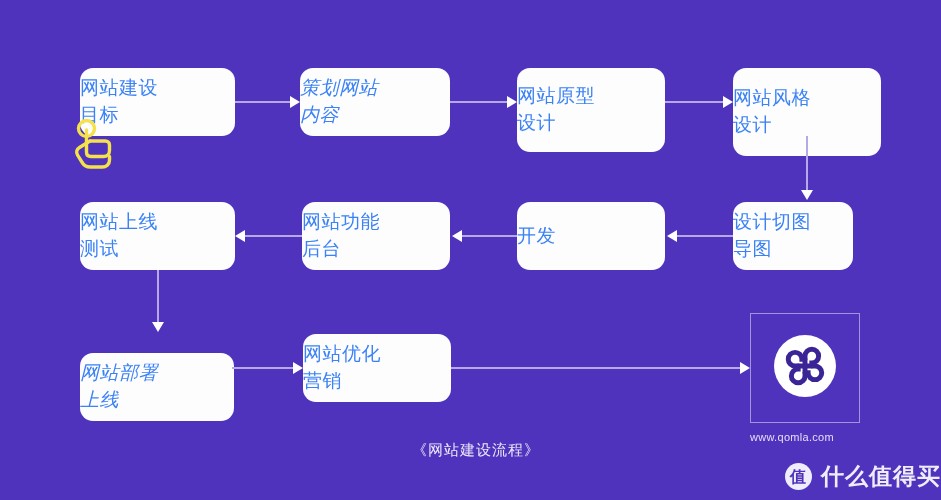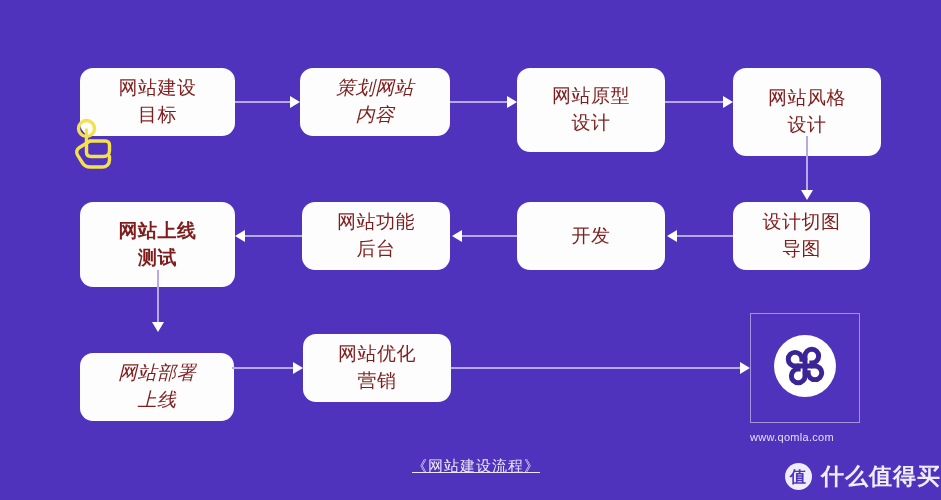--- a/index.html
+++ b/index.html
@@ -19,23 +19,23 @@
     background: #4f33bd;
   }
 
   
   .node {
     position: absolute;
     background: #fdfdfd;
     border-radius: 13px;
     display: flex;
     flex-direction: column;
-    align-items: center;
+    align-items: flex-start;
     justify-content: center;
-    color: #7f1d1d;
+    color: #3b82f6;
     font-size: 19px;
     line-height: 1.42;
     letter-spacing: 0.5px;
     font-weight: 500;
     box-sizing: border-box;
     text-align: center;
   }
   .node .ln { display: block; white-space: nowrap; }
 
   
@@ -156,21 +156,21 @@
   <div class="arrow-r" style="left:723px; top:96px;"></div>
 
   <div class="node" style="left:733px; top:68px; width:148px; height:88px;">
     <span class="ln">网站风格</span>
     <span class="ln">设计</span>
   </div>
 
   <div class="vline" style="left:806px; top:136px; height:56px;"></div>
   <div class="arrow-d" style="left:801px; top:190px;"></div>
 
-  <div class="node" style="left:80px; top:202px; width:155px; height:85px;font-weight:bold;">
+  <div class="node" style="left:80px; top:202px; width:155px; height:68px;">
     <span class="ln">网站上线</span>
     <span class="ln">测试</span>
   </div>
 
   <div class="hline" style="left:245px; top:235px; width:57px;"></div>
   <div class="arrow-l" style="left:235px; top:230px;"></div>
 
   <div class="node" style="left:302px; top:202px; width:148px; height:68px;">
     <span class="ln">网站功能</span>
     <span class="ln">后台</span>
@@ -179,21 +179,21 @@
   <div class="hline" style="left:462px; top:235px; width:55px;"></div>
   <div class="arrow-l" style="left:452px; top:230px;"></div>
 
   <div class="node" style="left:517px; top:202px; width:148px; height:68px;">
     <span class="ln">开发</span>
   </div>
 
   <div class="hline" style="left:677px; top:235px; width:56px;"></div>
   <div class="arrow-l" style="left:667px; top:230px;"></div>
 
-  <div class="node" style="left:733px; top:202px; width:137px; height:68px;">
+  <div class="node" style="left:733px; top:202px; width:120px; height:68px;">
     <span class="ln">设计切图</span>
     <span class="ln">导图</span>
   </div>
 
   <div class="vline" style="left:157px; top:270px; height:54px;"></div>
   <div class="arrow-d" style="left:152px; top:322px;"></div>
 
   <div class="node" style="left:80px; top:353px; width:154px; height:68px;font-style:italic;">
     <span class="ln">网站部署</span>
     <span class="ln">上线</span>
@@ -223,21 +223,21 @@
           <path d="M50 50 L50 66 A11 11 0 1 1 39 55 L39 50"></path>
 
           <path d="M50 50 L34 50 A11 11 0 1 1 45 39 L50 39"></path>
         </g>
       </svg>
     </span>
   </div>
 
   <div id="logo-url" style="left:750px; top:431px; width:110px;">www.qomla.com</div>
 
-  <div id="caption" style="left:412px; top:457px;text-decoration:underline;">《网站建设流程》</div>
+  <div id="caption" style="left:412px; top:441px;">《网站建设流程》</div>
 
   <div id="watermark" style="left:785px; top:461px;">
     <span id="wm-badge">值</span>
     <span>什么值得买</span>
   </div>
 
   <div id="cursor" style="left:66px; top:116px; width:56px; height:56px;">
     <svg width="56" height="56" viewBox="0 0 56 56" aria-hidden="true">
       <g fill="none" stroke="#f5e14b" stroke-width="3.4" stroke-linecap="round" stroke-linejoin="round">
         <circle cx="20.5" cy="12.5" r="8"></circle>

